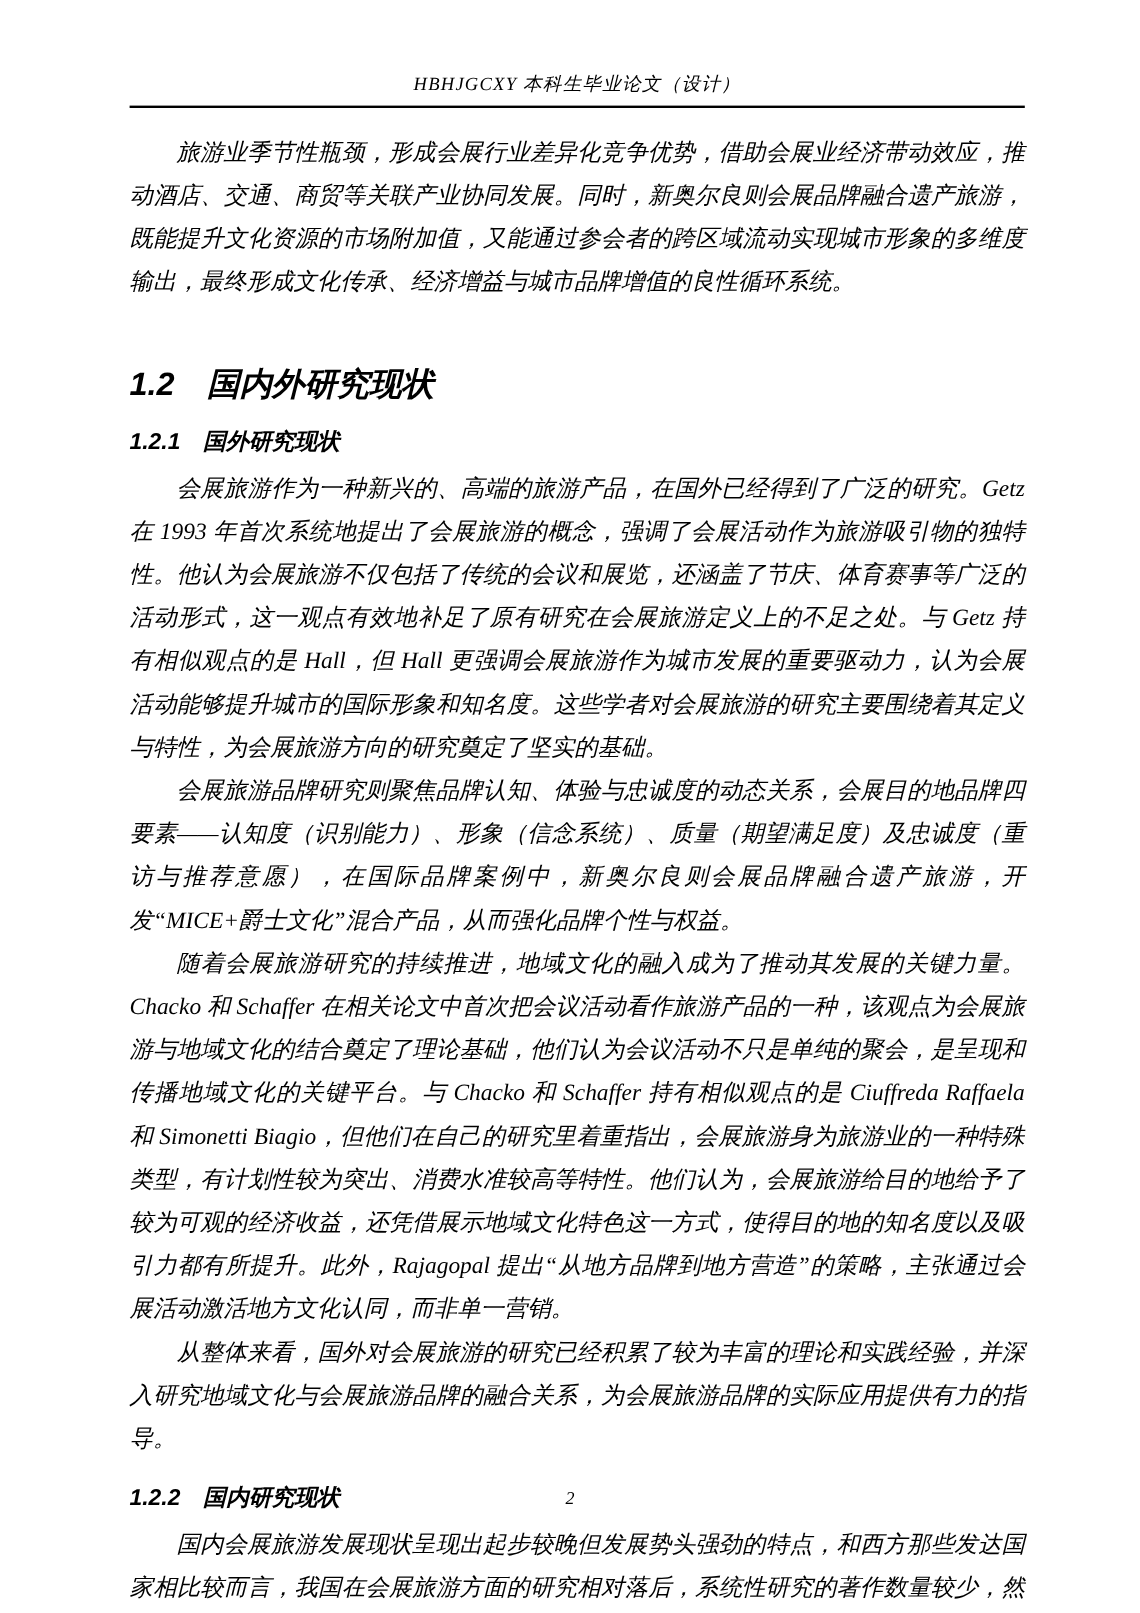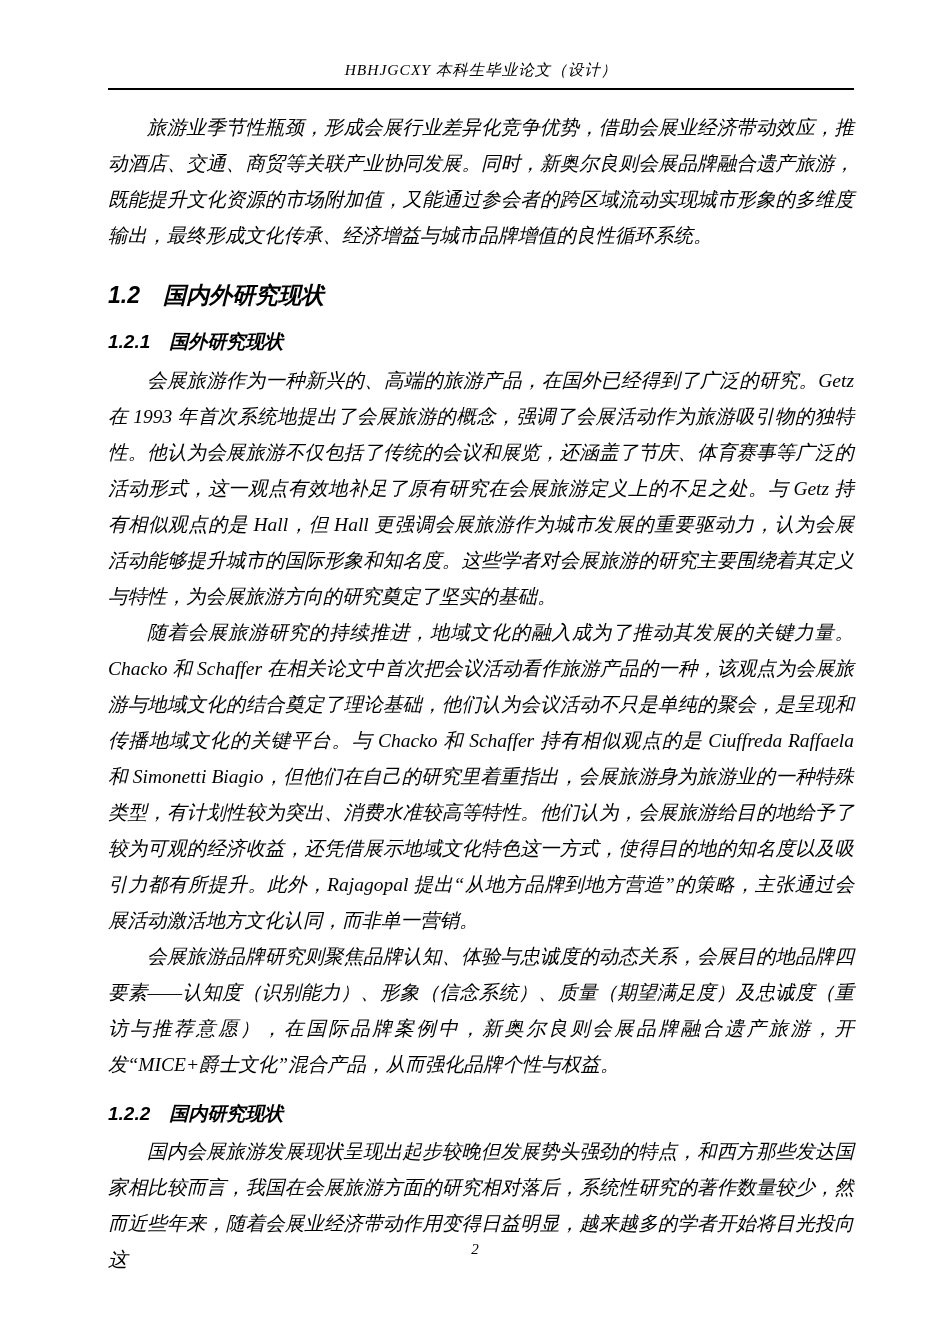--- a/index.html
+++ b/index.html
@@ -28,24 +28,24 @@
     padding-top: 20px;
     font-size: 19.5px;
     line-height: 36px;
     text-align: justify;
   }
   p.body-para {
     text-indent: 2em;
   }
   h1.sec {
     font-family: "Liberation Sans", "DejaVu Sans", sans-serif;
-    font-size: 23px;
+    font-size: 27px;
     font-weight: bold;
     line-height: 1.35;
-    margin: 26px 0 16px 0;
+    margin: 48px 0 16px 0;
   }
   h2.subsec {
     font-family: "Liberation Sans", "DejaVu Sans", sans-serif;
     font-size: 19px;
     font-weight: bold;
     line-height: 1.35;
     margin: 18px 0 8px 0;
   }
   .page-footer {
     position: absolute;
@@ -68,24 +68,25 @@
   <div class="content">
 
     <p class="body-para">旅游业季节性瓶颈，形成会展行业差异化竞争优势，借助会展业经济带动效应，推动酒店、交通、商贸等关联产业协同发展。同时，新奥尔良则会展品牌融合遗产旅游，既能提升文化资源的市场附加值，又能通过参会者的跨区域流动实现城市形象的多维度输出，最终形成文化传承、经济增益与城市品牌增值的良性循环系统。</p>
 
     <h1 class="sec">1.2　国内外研究现状</h1>
 
     <h2 class="subsec">1.2.1　国外研究现状</h2>
 
     <p class="body-para">会展旅游作为一种新兴的、高端的旅游产品，在国外已经得到了广泛的研究。Getz 在 1993 年首次系统地提出了会展旅游的概念，强调了会展活动作为旅游吸引物的独特性。他认为会展旅游不仅包括了传统的会议和展览，还涵盖了节庆、体育赛事等广泛的活动形式，这一观点有效地补足了原有研究在会展旅游定义上的不足之处。与 Getz 持有相似观点的是 Hall，但 Hall 更强调会展旅游作为城市发展的重要驱动力，认为会展活动能够提升城市的国际形象和知名度。这些学者对会展旅游的研究主要围绕着其定义与特性，为会展旅游方向的研究奠定了坚实的基础。</p>
 
+    <p class="body-para">会展旅游品牌研究则聚焦品牌认知、体验与忠诚度的动态关系，会展目的地品牌四要素——认知度（识别能力）、形象（信念系统）、质量（期望满足度）及忠诚度（重访与推荐意愿），在国际品牌案例中，新奥尔良则会展品牌融合遗产旅游，开发“MICE+爵士文化”混合产品，从而强化品牌个性与权益。</p>
+
     <p class="body-para">随着会展旅游研究的持续推进，地域文化的融入成为了推动其发展的关键力量。Chacko 和 Schaffer 在相关论文中首次把会议活动看作旅游产品的一种，该观点为会展旅游与地域文化的结合奠定了理论基础，他们认为会议活动不只是单纯的聚会，是呈现和传播地域文化的关键平台。与 Chacko 和 Schaffer 持有相似观点的是 Ciuffreda Raffaela 和 Simonetti Biagio，但他们在自己的研究里着重指出，会展旅游身为旅游业的一种特殊类型，有计划性较为突出、消费水准较高等特性。他们认为，会展旅游给目的地给予了较为可观的经济收益，还凭借展示地域文化特色这一方式，使得目的地的知名度以及吸引力都有所提升。此外，Rajagopal 提出“从地方品牌到地方营造”的策略，主张通过会展活动激活地方文化认同，而非单一营销。</p>
 
-    <p class="body-para">会展旅游品牌研究则聚焦品牌认知、体验与忠诚度的动态关系，会展目的地品牌四要素——认知度（识别能力）、形象（信念系统）、质量（期望满足度）及忠诚度（重访与推荐意愿），在国际品牌案例中，新奥尔良则会展品牌融合遗产旅游，开发“MICE+爵士文化”混合产品，从而强化品牌个性与权益。</p>
-
+    <p class="body-para">从整体来看，国外对会展旅游的研究已经积累了较为丰富的理论和实践经验，并深入研究地域文化与会展旅游品牌的融合关系，为会展旅游品牌的实际应用提供有力的指导。</p>
 
     <h2 class="subsec">1.2.2　国内研究现状</h2>
 
     <p class="body-para">国内会展旅游发展现状呈现出起步较晚但发展势头强劲的特点，和西方那些发达国家相比较而言，我国在会展旅游方面的研究相对落后，系统性研究的著作数量较少，然而近些年来，随着会展业经济带动作用变得日益明显，越来越多的学者开始将目光投向这</p>
 
   </div>
 
   <div class="page-footer">2</div>
 
 </div>

